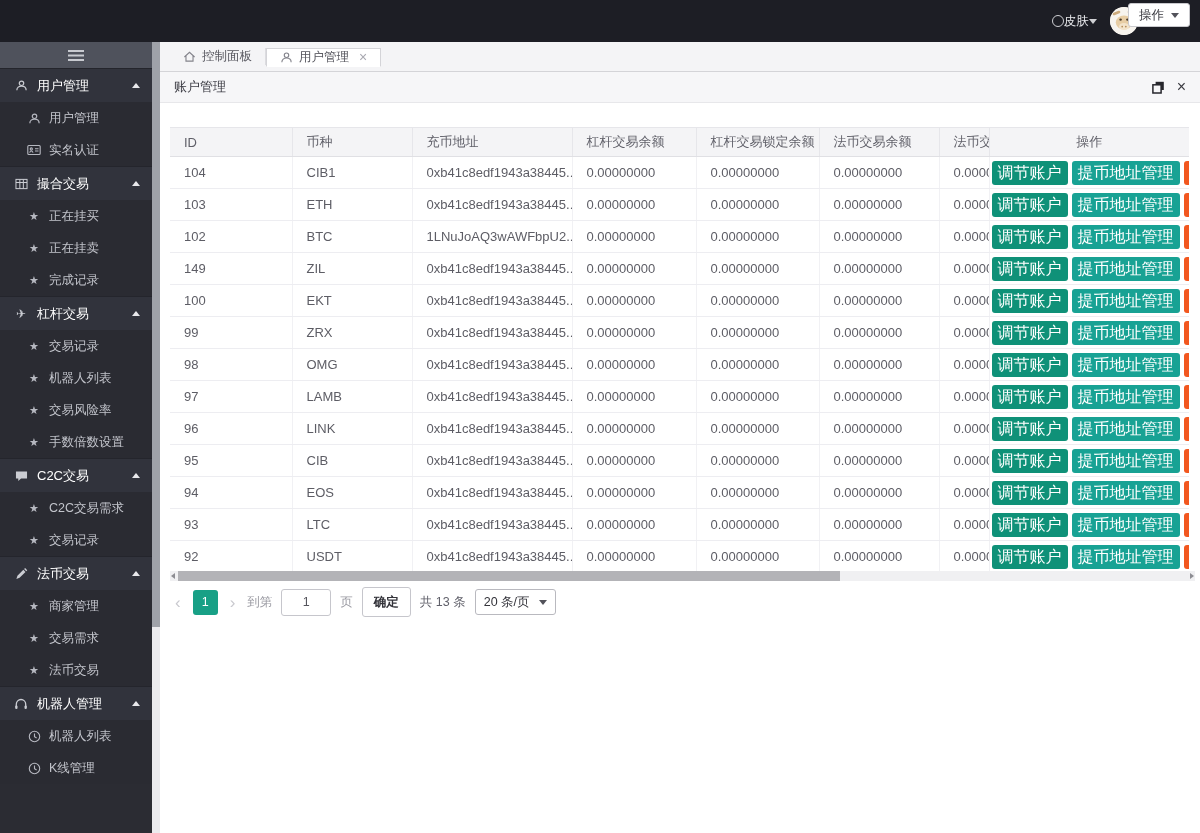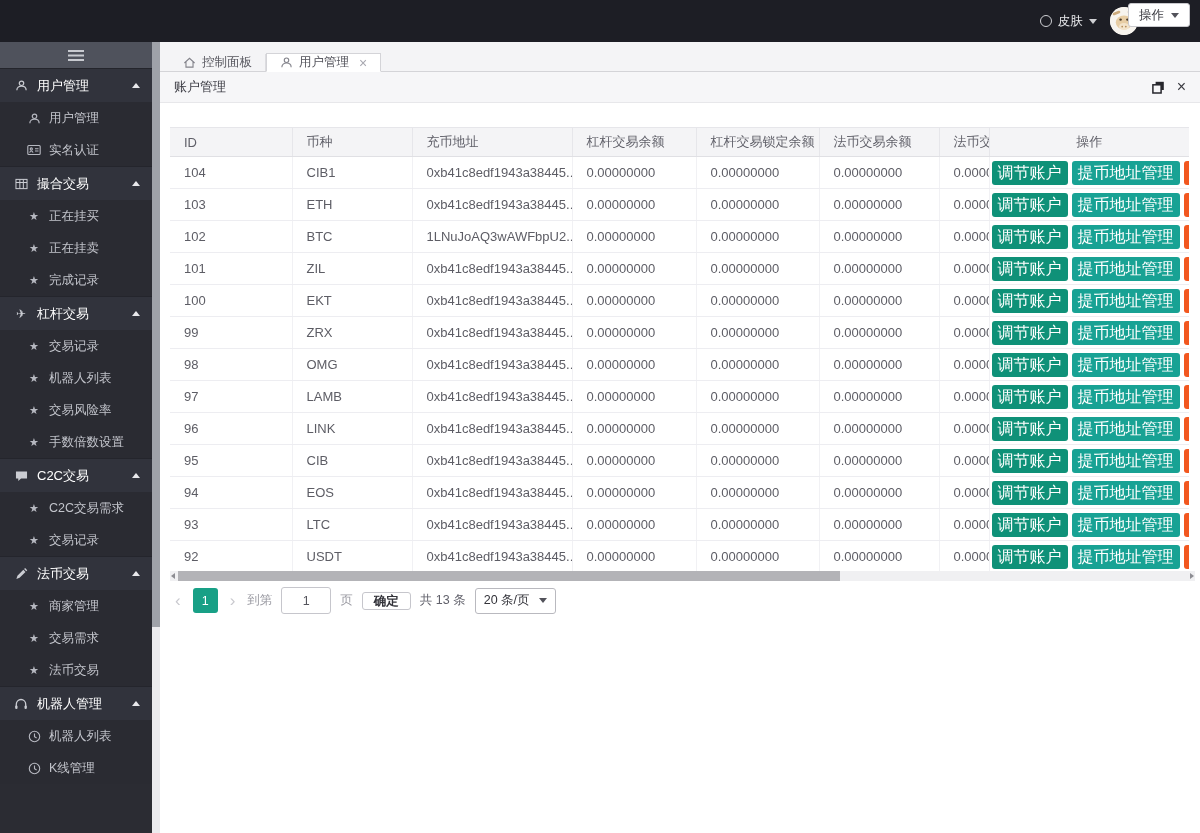--- a/index.html
+++ b/index.html
@@ -2,21 +2,21 @@
 <html><head>
 <meta charset="utf-8">
 <style>
   html,body{margin:0;padding:0;background:#fff;}
   .app{position:relative;width:1200px;height:833px;overflow:hidden;background:#fff;
        font-family:"Liberation Sans","DejaVu Sans",sans-serif;-webkit-font-smoothing:antialiased;}
   
   .topbar{position:absolute;top:0;left:0;right:0;height:42px;background:#1d1e25;}
   .topbar-right{position:absolute;right:18px;top:0;height:42px;display:flex;align-items:center;gap:13px;
                 color:#e6e7ea;font-size:12.5px;}
-  .skin{display:flex;align-items:center;gap:6px;cursor:pointer;}
+  .skin{display:flex;align-items:center;cursor:pointer;}
   .skin-circle{width:10px;height:10px;border:1px solid #cfd0d4;border-radius:50%;display:inline-block;}
   .caret-down{width:0;height:0;border-left:4px solid transparent;border-right:4px solid transparent;
               border-top:5px solid #cfd0d4;display:inline-block;}
   .caret-down.dark{border-top-color:#52525a;}
   .avatar{width:28px;height:28px;border-radius:50%;overflow:hidden;background:#f7f4ee;flex:0 0 auto;cursor:pointer;}
   
   .sidebar{position:absolute;top:42px;left:0;width:160px;bottom:0;background:#2b2c33;}
   .side-toggle{width:152px;height:26px;background:#4f525c;display:flex;align-items:center;justify-content:center;cursor:pointer;}
   .side-section{width:152px;height:34px;display:flex;align-items:center;padding:0 12px;box-sizing:border-box;
                 color:#fff;font-size:13px;background:#31333c;border-top:1px solid #24252c;cursor:pointer;}
@@ -25,21 +25,21 @@
   .s-icon{width:18px;display:inline-flex;align-items:center;justify-content:center;margin-right:7px;color:#cbcdd3;flex:0 0 auto;}
   .side-item .s-icon{width:16px;color:#b6b8c0;}
   .star-ch{font-size:11px;line-height:1;}
   .jet-ch{font-size:12px;line-height:1;}
   .caret-up{margin-left:auto;width:0;height:0;border-left:4px solid transparent;border-right:4px solid transparent;
             border-bottom:5px solid #e8e9ec;}
   .side-scrollbar{position:absolute;top:0;right:0;width:8px;bottom:0;background:#ebebee;}
   .side-thumb{position:absolute;top:0;left:0;width:8px;height:585px;background:#9fa2a9;}
   
   .tabstrip{position:absolute;left:160px;top:42px;right:0;height:30px;background:#f4f4f6;
-            border-bottom:1px solid #d4d4d8;box-sizing:border-box;display:flex;align-items:flex-end;padding-left:10px;}
+            border-bottom:1px solid #d4d4d8;box-sizing:border-box;display:flex;align-items:center;padding-left:10px;}
   .tab{display:flex;align-items:center;gap:6px;padding:0 13px;font-size:12.5px;color:#55555d;
        border-right:1px solid #dcdce0;cursor:pointer;}
   .tab .t-icon{display:inline-flex;color:#83838b;}
   .tab.active{background:#fff;border:1px solid #d4d4d8;border-bottom-color:#fff;margin-bottom:-1px;}
   .tab-close{color:#a8a8b0;font-size:14px;margin-left:4px;line-height:1;cursor:pointer;}
   .ops-btn{position:absolute;right:10px;top:3px;height:24px;background:#fff;border:1px solid #c9c9cd;border-radius:3px;
            display:flex;align-items:center;gap:7px;padding:0 10px;font-size:12.5px;color:#33333a;cursor:pointer;}
   
   .panel-header{position:absolute;left:160px;top:72px;right:0;height:31px;background:#f6f6f8;
                 border-bottom:1px solid #e7e7ea;box-sizing:border-box;display:flex;align-items:center;
@@ -68,21 +68,21 @@
   .hs-arrow.left{left:1px;border-right:4px solid #8d8d93;}
   .hs-arrow.right{right:1px;border-left:4px solid #8d8d93;}
   
   .pager{position:absolute;left:12px;top:484px;display:flex;align-items:center;gap:9px;}
   .pg-arrow{color:#c9c9cf;font-size:17px;line-height:1;cursor:pointer;padding:0 3px;}
   .pg-current{width:25px;height:25px;border-radius:3px;color:#fff;font-size:12.5px;display:flex;
               align-items:center;justify-content:center;cursor:pointer;}
   .pg-text{color:#9a9aa2;font-size:12.5px;}
   .pg-input{width:44px;height:23px;border:1px solid #c6c6cc;border-radius:3px;text-align:center;
             font-size:12.5px;color:#55555d;font-family:inherit;box-sizing:content-box;}
-  .pg-confirm{height:18px;border:1px solid #c6c6cc;background:#fff;border-radius:3px;font-size:12.5px;
+  .pg-confirm{height:30px;border:1px solid #c6c6cc;background:#fff;border-radius:3px;font-size:12.5px;
               color:#33333a;padding:0 11px;cursor:pointer;font-family:inherit;font-weight:bold;}
   .pg-total{color:#60606a;font-size:12.5px;}
   .pg-select{height:24px;border:1px solid #b9b9bf;border-radius:3px;background:#fff;display:flex;align-items:center;
              gap:9px;padding:0 8px;font-size:12.5px;color:#33333a;cursor:pointer;}
   svg{display:block;}
 </style>
 </head>
 <body>
 
 <div class="app">
@@ -377,21 +377,21 @@
             <td>102</td>
             <td>BTC</td>
             <td>1LNuJoAQ3wAWFbpU2...</td>
             <td>0.00000000</td>
             <td>0.00000000</td>
             <td>0.00000000</td>
             <td>0.0000</td>
             <td class="actions"><button class="btn" style="background:#0f9178">调节账户</button><button class="btn" style="background:#18a294">提币地址管理</button><button class="btn" style="background:#f2571f">删除</button></td>
           </tr>
           <tr>
-            <td>101</td>
+            <td>149</td>
             <td>ZIL</td>
             <td>0xb41c8edf1943a38445...</td>
             <td>0.00000000</td>
             <td>0.00000000</td>
             <td>0.00000000</td>
             <td>0.0000</td>
             <td class="actions"><button class="btn" style="background:#0f9178">调节账户</button><button class="btn" style="background:#18a294">提币地址管理</button><button class="btn" style="background:#f2571f">删除</button></td>
           </tr>
           <tr>
             <td>100</td>

